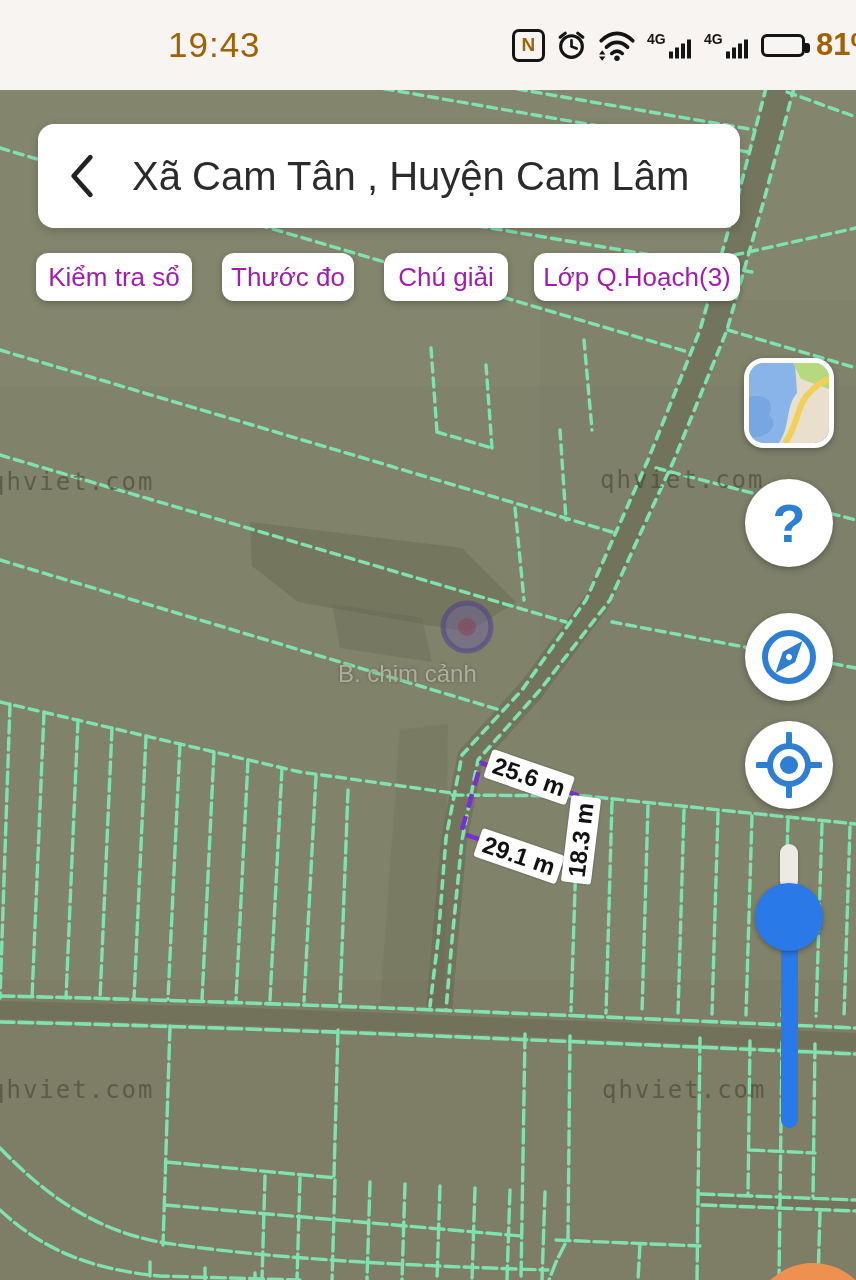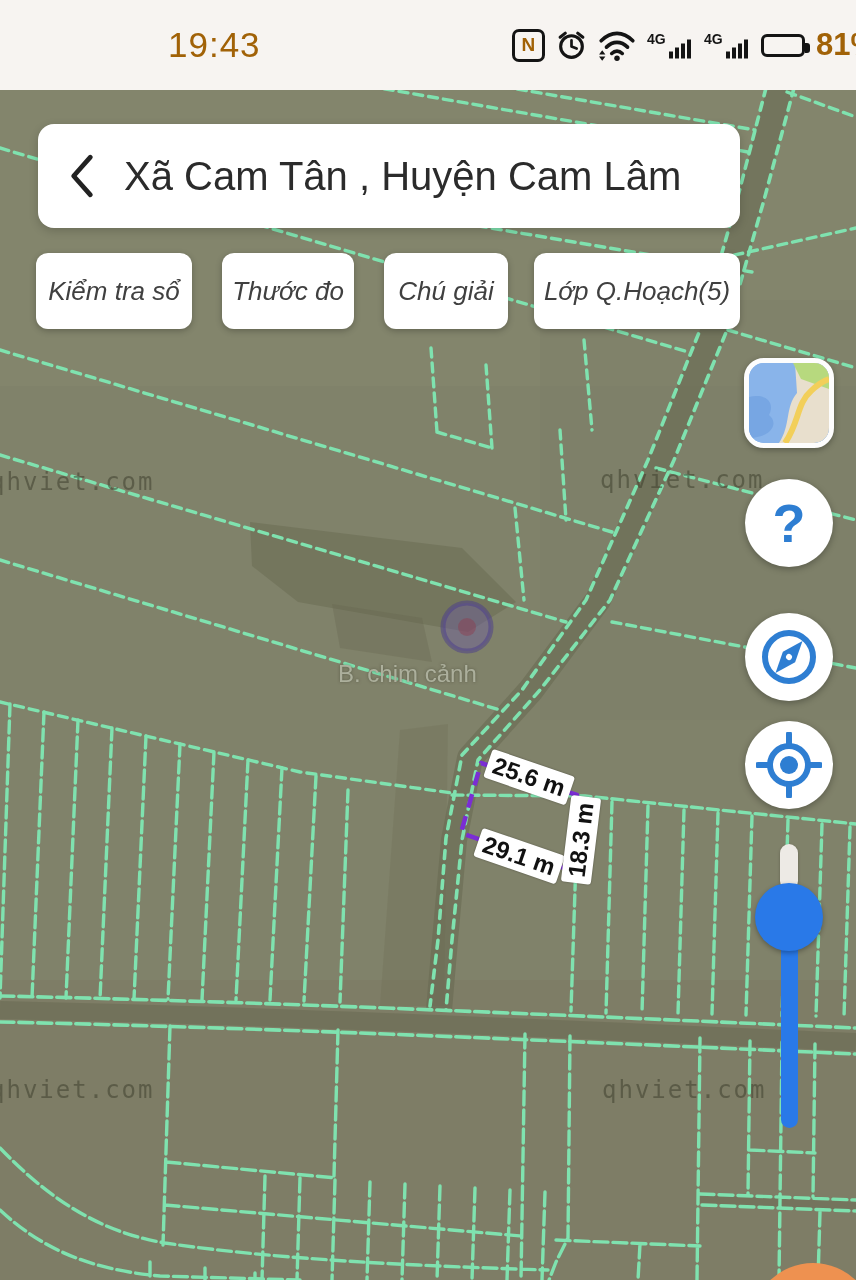--- a/index.html
+++ b/index.html
@@ -21,26 +21,26 @@
   .battery-fill{height:100%;background:#141414;border-radius:2px;}
   .battery-nub{position:absolute;right:-8px;top:6px;width:5px;height:10px;background:#141414;border-radius:0 3px 3px 0;}
   .sb-batt-pct{font-size:31px;font-weight:700;}
   
   .search-bar{
     position:absolute;left:38px;top:124px;width:702px;height:104px;background:#ffffff;
     border-radius:16px;box-shadow:0 3px 10px rgba(0,0,0,.18);z-index:6;
     display:flex;align-items:center;
   }
   .back-btn{margin-left:30px;display:flex;align-items:center;}
-  .search-title{margin-left:28px;font-size:40px;color:#2b2b2b;white-space:nowrap;}
+  .search-title{margin-left:36px;font-size:40px;color:#2b2b2b;white-space:nowrap;}
   
   .act-btn{
-    position:absolute;top:253px;height:76px;background:#ffffff;border-radius:12px;
+    position:absolute;top:253px;height:48px;background:#ffffff;border-radius:12px;
     box-shadow:0 2px 6px rgba(0,0,0,.25);display:flex;align-items:center;justify-content:center;
-    font-size:26px;font-weight:500;color:#404040;z-index:6;white-space:nowrap;font-style:italic;
+    font-size:26px;font-weight:500;color:#a21caf;z-index:6;white-space:nowrap;
   }
   .act-1{left:36px;width:156px;}
   .act-2{left:222px;width:132px;}
   .act-3{left:384px;width:124px;}
   .act-4{left:534px;width:206px;}
   
   .map-svg{position:absolute;left:0;top:0;z-index:1;}
   .wm{
     position:absolute;z-index:2;font-family:"DejaVu Sans Mono",monospace;
     font-size:24px;letter-spacing:2px;color:rgba(62,64,46,.55);white-space:nowrap;
@@ -210,21 +210,21 @@
       <svg width="28" height="46" viewBox="0 0 26 44">
         <polyline points="21,4 5,22 21,40" stroke="#222" stroke-width="4.5" fill="none" stroke-linecap="round" stroke-linejoin="round"></polyline>
       </svg>
     </span>
     <span class="search-title">Xã Cam Tân , Huyện Cam Lâm</span>
   </div>
 
   <div class="act-btn act-1">Kiểm tra sổ</div>
   <div class="act-btn act-2">Thước đo</div>
   <div class="act-btn act-3">Chú giải</div>
-  <div class="act-btn act-4">Lớp Q.Hoạch(5)</div>
+  <div class="act-btn act-4">Lớp Q.Hoạch(3)</div>
 
   <div class="map-thumb">
     <svg width="80" height="80" viewBox="0 0 80 80">
       <rect width="80" height="80" fill="#89b4ea"></rect>
       <path d="M46,0 L80,0 L80,80 L30,80 C42,62 36,44 48,30 Z" fill="#e8dfcd"></path>
       <path d="M44,0 L80,0 L80,26 L52,16 Z" fill="#b7d97e"></path>
       <path d="M36,80 C50,60 48,40 62,28 C68,22 74,18 80,16" stroke="#f2cf5a" stroke-width="6" fill="none"></path>
       <path d="M0,34 C18,30 26,40 20,52 C30,60 22,72 8,74 L0,76 Z" fill="#6f9fe0" opacity="0.7"></path>
     </svg>
   </div>

